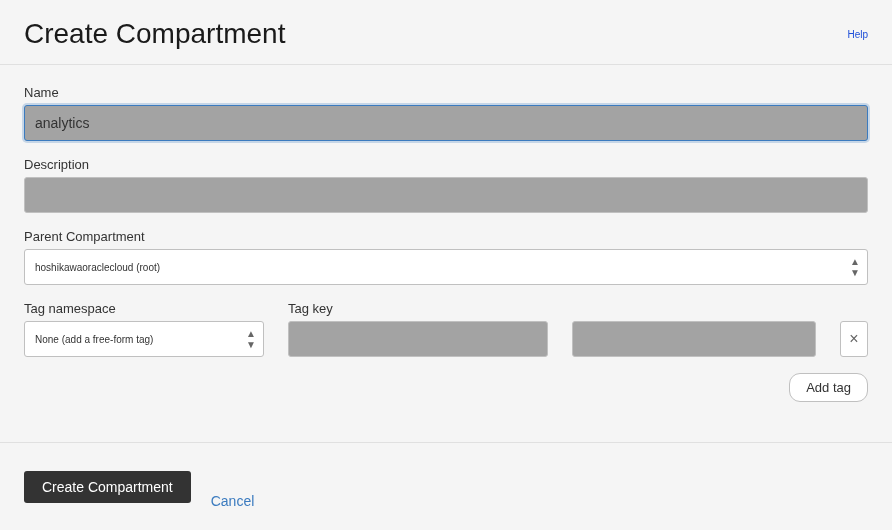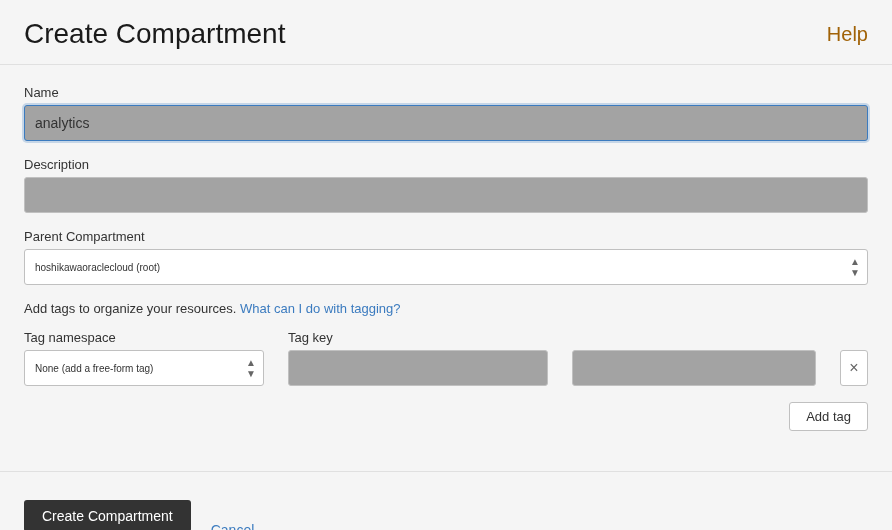--- a/index.html
+++ b/index.html
@@ -35,22 +35,22 @@
       border-bottom: 1px solid #e0e0e0;
     }
 
     .page-title {
       font-size: 28px;
       font-weight: 400;
       color: #1a1a1a;
     }
 
     .help-link {
-      color: #a16207;
-      font-size: 20px;
+      color: #1d4ed8;
+      font-size: 10px;
       text-decoration: none;
       cursor: pointer;
     }
 
     .form-body {
       padding: 20px 24px;
       flex: 1;
       background: #f5f5f5;
     }
 
@@ -171,21 +171,21 @@
     .add-tag-row {
       display: flex;
       justify-content: flex-end;
       margin-bottom: 20px;
     }
 
     .add-tag-btn {
       padding: 6px 16px;
       background: #fff;
       border: 1px solid #c0c0c0;
-      border-radius: 3px;
+      border-radius: 11px;
       font-size: 13px;
       color: #333;
       cursor: pointer;
     }
 
     .footer {
       display: flex;
       align-items: center;
       gap: 16px;
       padding: 14px 24px;
@@ -242,24 +242,20 @@
         <select class="form-select">
           <option>hoshikawaoraclecloud (root)</option>
         </select>
         <div class="select-arrows">
           <span>▲</span>
           <span>▼</span>
         </div>
       </div>
     </div>
 
-    <div class="tagging-info">
-      <span>Add tags to organize your resources.</span>
-      <a class="tagging-link">What can I do with tagging?</a>
-    </div>
 
     <div class="tag-row">
 
       <div class="tag-field-group namespace">
         <label class="form-label">Tag namespace</label>
         <div class="form-select-wrapper">
           <select class="form-select">
             <option>None (add a free-form tag)</option>
           </select>
           <div class="select-arrows">

